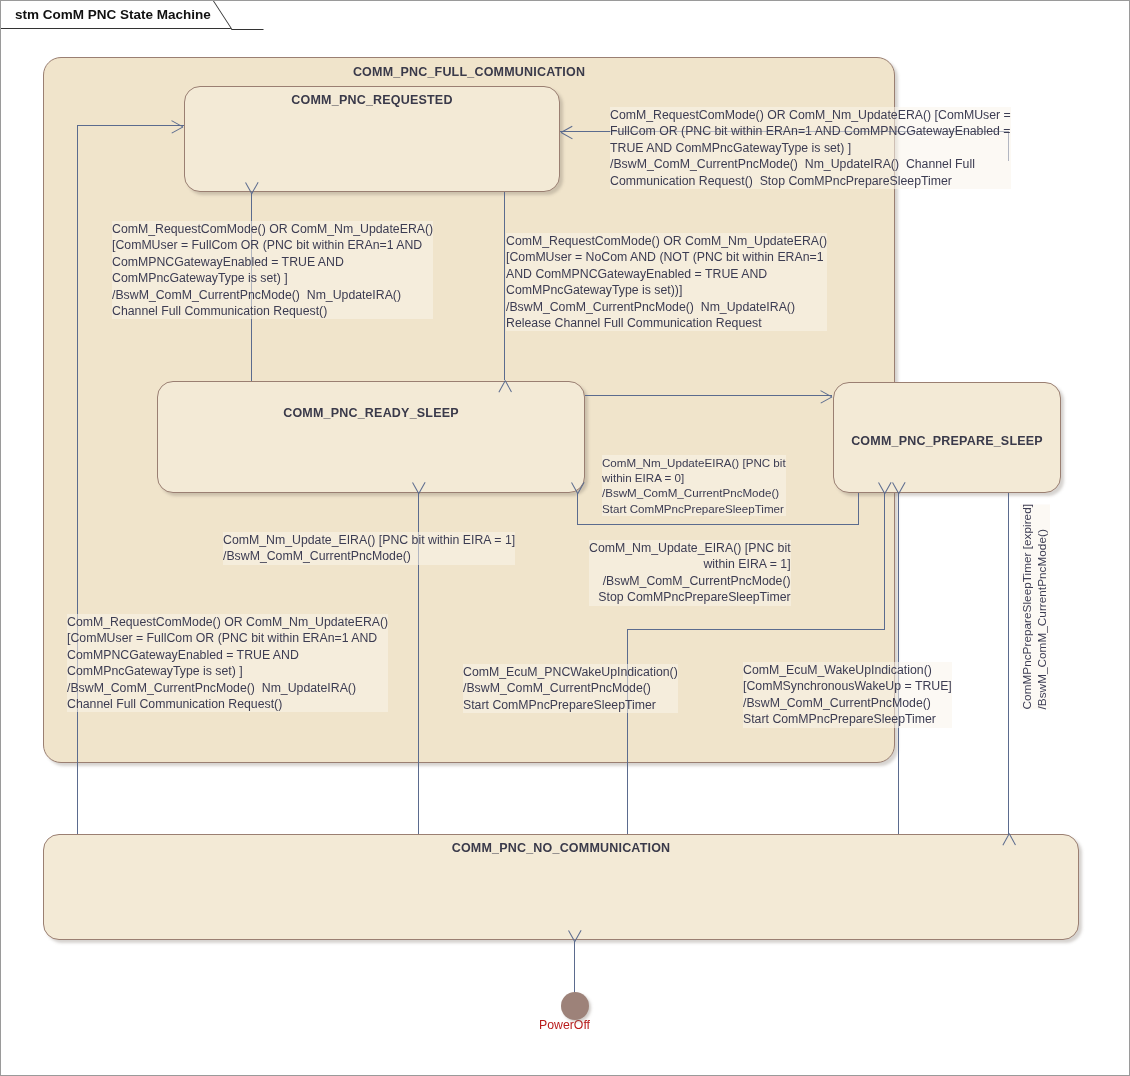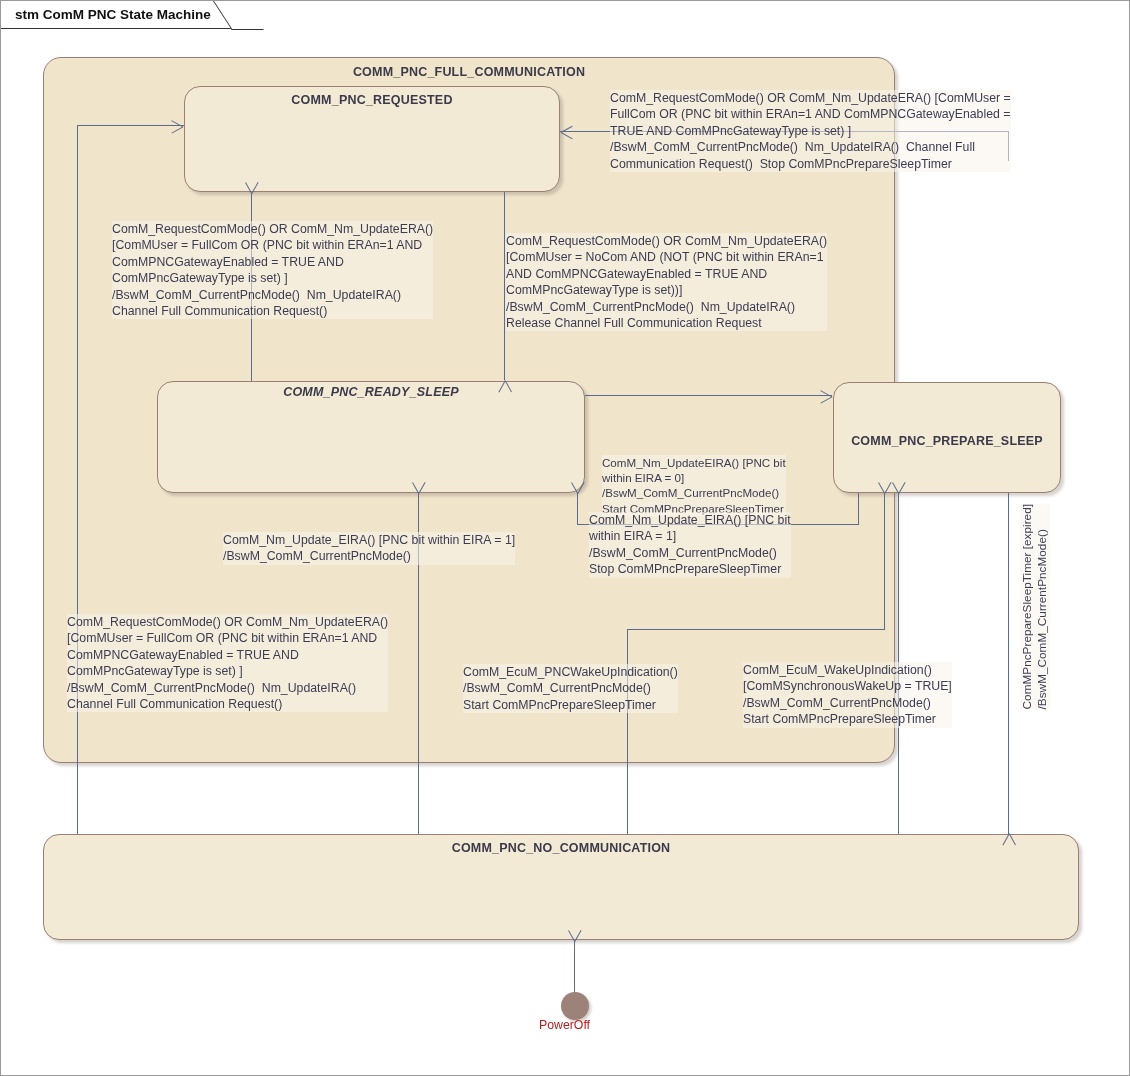--- a/index.html
+++ b/index.html
@@ -165,21 +165,21 @@
 
   <div class="state outer" style="left:42px; top:56px; width:852px; height:706px;">
     <div class="state-title" style="top:7px;">COMM_PNC_FULL_COMMUNICATION</div>
   </div>
 
   <div class="state" style="left:183px; top:85px; width:376px; height:106px;">
     <div class="state-title" style="top:6px;">COMM_PNC_REQUESTED</div>
   </div>
 
   <div class="state" style="left:156px; top:380px; width:428px; height:112px;">
-    <div class="state-title" style="top:3px;font-style:italic;">COMM_PNC_READY_SLEEP</div>
+    <div class="state-title" style="top:24px;">COMM_PNC_READY_SLEEP</div>
   </div>
 
   <div class="state" style="left:832px; top:381px; width:228px; height:111px;">
     <div class="state-title" style="top:7px;margin-top:44px;">COMM_PNC_PREPARE_SLEEP</div>
   </div>
 
   <div class="state" style="left:42px; top:833px; width:1036px; height:106px;">
     <div class="state-title" style="top:6px;">COMM_PNC_NO_COMMUNICATION</div>
   </div>
 
@@ -253,21 +253,21 @@
 
   <div class="ln lnv" style="left:573px; top:940px; height:57px;"></div>
   <div class="ah up" style="left:574px; top:940px;">
       <i></i>
       <i></i>
     </div>
 
   <div id="initial-node" style="left:560px; top:991px;"></div>
   <div id="initial-label" style="left:538px; top:1017px;">PowerOff</div>
 
-  <div class="tlabel" style="left:609px; top:89px;">ComM_RequestComMode() OR ComM_Nm_UpdateERA() [ComMUser =
+  <div class="tlabel" style="left:609px; top:106px;">ComM_RequestComMode() OR ComM_Nm_UpdateERA() [ComMUser =
 FullCom OR (PNC bit within ERAn=1 AND ComMPNCGatewayEnabled =
 TRUE AND ComMPncGatewayType is set) ]
 /BswM_ComM_CurrentPncMode()  Nm_UpdateIRA()  Channel Full
 Communication Request()  Stop ComMPncPrepareSleepTimer</div>
 
   <div class="tlabel" style="left:111px; top:220px;">ComM_RequestComMode() OR ComM_Nm_UpdateERA()
 [ComMUser = FullCom OR (PNC bit within ERAn=1 AND
 ComMPNCGatewayEnabled = TRUE AND
 ComMPncGatewayType is set) ]
 /BswM_ComM_CurrentPncMode()  Nm_UpdateIRA()
@@ -281,21 +281,21 @@
 Release Channel Full Communication Request</div>
 
   <div class="tlabel small" style="left:601px; top:408px;">ComM_Nm_UpdateEIRA() [PNC bit
 within EIRA = 0]
 /BswM_ComM_CurrentPncMode()
 Start ComMPncPrepareSleepTimer</div>
 
   <div class="tlabel" style="left:222px; top:523px;margin-top:8px;">ComM_Nm_Update_EIRA() [PNC bit within EIRA = 1]
 /BswM_ComM_CurrentPncMode()</div>
 
-  <div class="tlabel" style="left:588px; top:511px;">ComM_Nm_Update_EIRA() [PNC bit
+  <div class="tlabel" style="left:588px; top:539px;text-align:right;">ComM_Nm_Update_EIRA() [PNC bit
 within EIRA = 1]
 /BswM_ComM_CurrentPncMode()
 Stop ComMPncPrepareSleepTimer</div>
 
   <div class="tlabel" style="left:66px; top:613px;">ComM_RequestComMode() OR ComM_Nm_UpdateERA()
 [ComMUser = FullCom OR (PNC bit within ERAn=1 AND
 ComMPNCGatewayEnabled = TRUE AND
 ComMPncGatewayType is set) ]
 /BswM_ComM_CurrentPncMode()  Nm_UpdateIRA()
 Channel Full Communication Request()</div>

